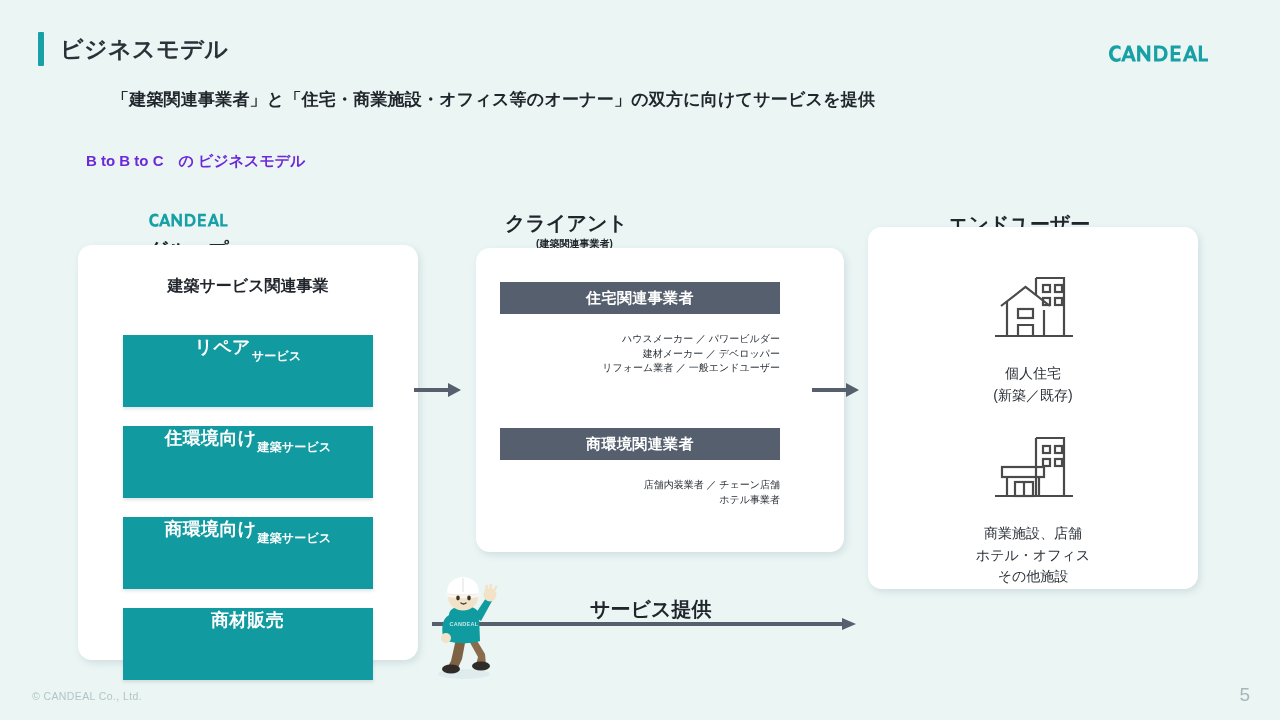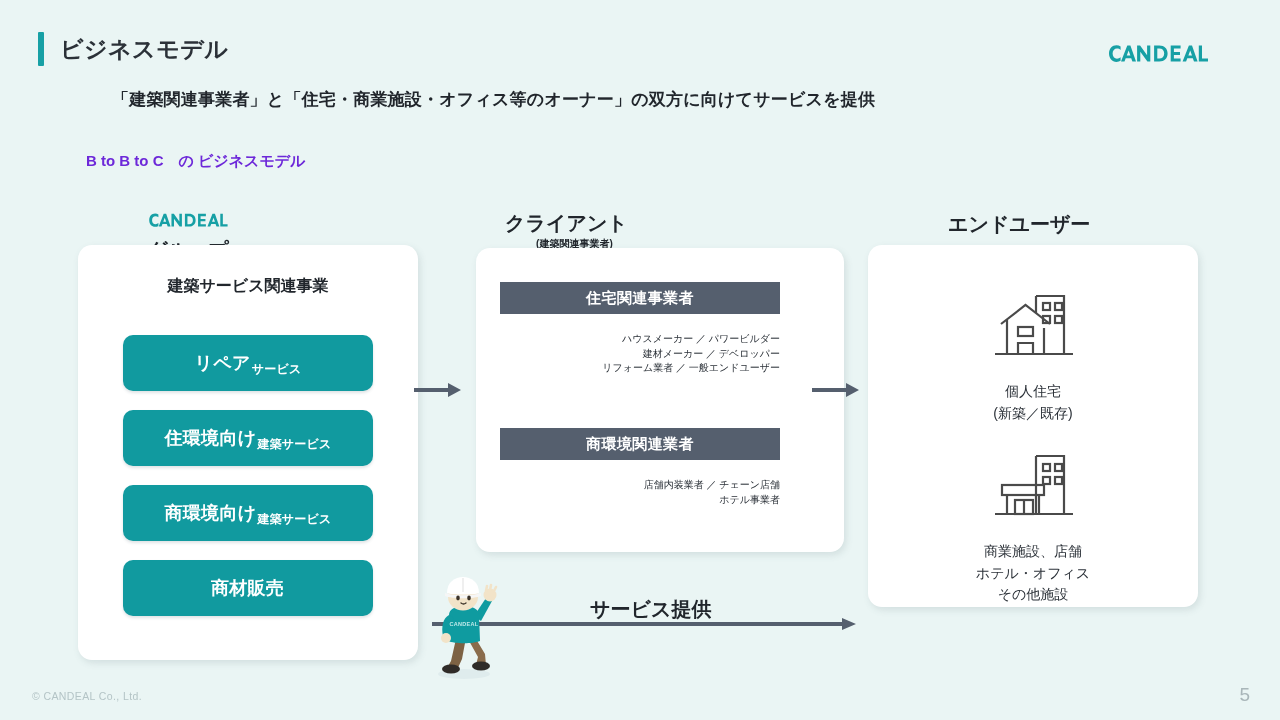--- a/index.html
+++ b/index.html
@@ -99,21 +99,21 @@
 
   
   .panel {
     position: absolute;
     background: #ffffff;
     border-radius: 14px;
     box-shadow: 2px 3px 7px rgba(90, 110, 120, 0.16);
   }
   .panel-group  { left: 78px;  top: 245px; width: 340px; height: 415px; }
   .panel-client { left: 476px; top: 248px; width: 368px; height: 304px; }
-  .panel-end    { left: 868px; top: 245px; width: 330px; height: 362px; }
+  .panel-end    { left: 868px; top: 227px; width: 330px; height: 362px; }
 
   .panel-group-title {
     position: absolute;
     top: 31px;
     left: 0;
     right: 0;
     text-align: center;
     font-size: 16px;
     font-weight: bold;
     color: #21262c;
@@ -123,26 +123,26 @@
   .svc-list {
     position: absolute;
     left: 45px;
     top: 90px;
     width: 250px;
     display: flex;
     flex-direction: column;
     gap: 19px;
   }
   .svc-box {
-    height: 56px;
+    height: 72px;
     background: #119a9f;
-    border-radius: 10px;
+    border-radius: 0;
     color: #ffffff;
     display: flex;
-    align-items: center;
+    align-items: flex-start;
     justify-content: center;
     box-shadow: 0 2px 3px rgba(70, 95, 105, 0.17);
   }
   .svc-main {
     font-size: 18px;
     font-weight: bold;
     letter-spacing: 0.3px;
   }
   .svc-sub {
     font-size: 12px;

